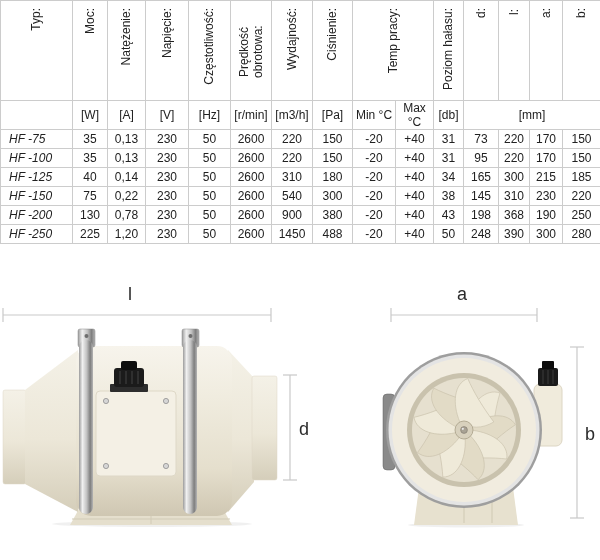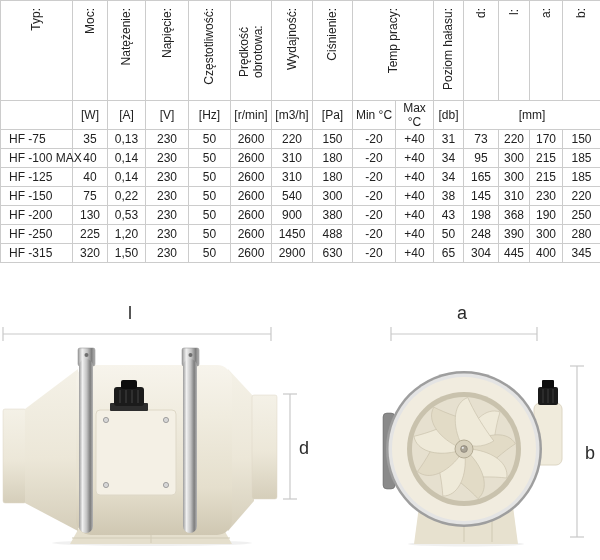--- a/index.html
+++ b/index.html
@@ -11,21 +11,21 @@
     color: #212121; }
   table.spec th, table.spec td { border: 1px solid #cccccc; font-weight: 400; }
   table.spec thead tr.hrow th { height: 98px; vertical-align: top; text-align: center;
     background: #ffffff; }
   .vtext { display: inline-block; writing-mode: vertical-rl; transform: rotate(180deg);
     margin-top: 7px; max-height: 88px; font-size: 12px; line-height: 1.2;
     color: #212121; white-space: normal; }
   table.spec tr.urow td { height: 23px; text-align: center; font-size: 12px; }
   table.spec tbody td { height: 19px; text-align: center; font-size: 12px;
     padding: 0 2px; }
-  table.spec tbody td.typ-cell { text-align: left; padding-left: 8px; white-space: nowrap; }
+  table.spec tbody td.typ-cell { text-align: left; padding-left: 8px; white-space: nowrap; font-style: italic; }
 
   col.w0 { width: 72px; }  col.w1 { width: 35px; }  col.w2 { width: 38px; }
   col.w3 { width: 43px; }  col.w4 { width: 42px; }  col.w5 { width: 41px; }
   col.w6 { width: 41px; }  col.w7 { width: 40px; }  col.w8 { width: 43px; }
   col.w9 { width: 38px; }  col.w10 { width: 30px; } col.w11 { width: 35px; }
   col.w12 { width: 31px; } col.w13 { width: 33px; } col.w14 { width: 38px; }
 
   
   .drawings { width: 600px; height: 284px; position: relative; }
   svg text.dim { font-family: "Liberation Sans", sans-serif; font-size: 18px;
@@ -97,35 +97,35 @@
         <td>150</td>
         <td>-20</td>
         <td>+40</td>
         <td>31</td>
         <td>73</td>
         <td>220</td>
         <td>170</td>
         <td>150</td>
       </tr>
       <tr>
-        <td class="typ-cell">HF -100 MAX</td>
-        <td>40</td>
-        <td>0,14</td>
-        <td>230</td>
-        <td>50</td>
-        <td>2600</td>
-        <td>310</td>
-        <td>180</td>
-        <td>-20</td>
-        <td>+40</td>
-        <td>34</td>
+        <td class="typ-cell">HF -100</td>
+        <td>35</td>
+        <td>0,13</td>
+        <td>230</td>
+        <td>50</td>
+        <td>2600</td>
+        <td>220</td>
+        <td>150</td>
+        <td>-20</td>
+        <td>+40</td>
+        <td>31</td>
         <td>95</td>
-        <td>300</td>
-        <td>215</td>
-        <td>185</td>
+        <td>220</td>
+        <td>170</td>
+        <td>150</td>
       </tr>
       <tr>
         <td class="typ-cell">HF -125</td>
         <td>40</td>
         <td>0,14</td>
         <td>230</td>
         <td>50</td>
         <td>2600</td>
         <td>310</td>
         <td>180</td>
@@ -150,21 +150,21 @@
         <td>+40</td>
         <td>38</td>
         <td>145</td>
         <td>310</td>
         <td>230</td>
         <td>220</td>
       </tr>
       <tr>
         <td class="typ-cell">HF -200</td>
         <td>130</td>
-        <td>0,53</td>
+        <td>0,78</td>
         <td>230</td>
         <td>50</td>
         <td>2600</td>
         <td>900</td>
         <td>380</td>
         <td>-20</td>
         <td>+40</td>
         <td>43</td>
         <td>198</td>
         <td>368</td>
@@ -180,37 +180,20 @@
         <td>2600</td>
         <td>1450</td>
         <td>488</td>
         <td>-20</td>
         <td>+40</td>
         <td>50</td>
         <td>248</td>
         <td>390</td>
         <td>300</td>
         <td>280</td>
-      </tr>
-      <tr>
-        <td class="typ-cell">HF -315</td>
-        <td>320</td>
-        <td>1,50</td>
-        <td>230</td>
-        <td>50</td>
-        <td>2600</td>
-        <td>2900</td>
-        <td>630</td>
-        <td>-20</td>
-        <td>+40</td>
-        <td>65</td>
-        <td>304</td>
-        <td>445</td>
-        <td>400</td>
-        <td>345</td>
       </tr>
     </tbody>
 </table>
 
 <div class="drawings">
 <svg width="600" height="284" viewBox="0 0 600 284">
   <defs>
     <linearGradient id="gBody" x1="0" y1="0" x2="0" y2="1">
       <stop offset="0" stop-color="#f7f4ec"></stop>
           <stop offset="0.3" stop-color="#f0ecdf"></stop>

